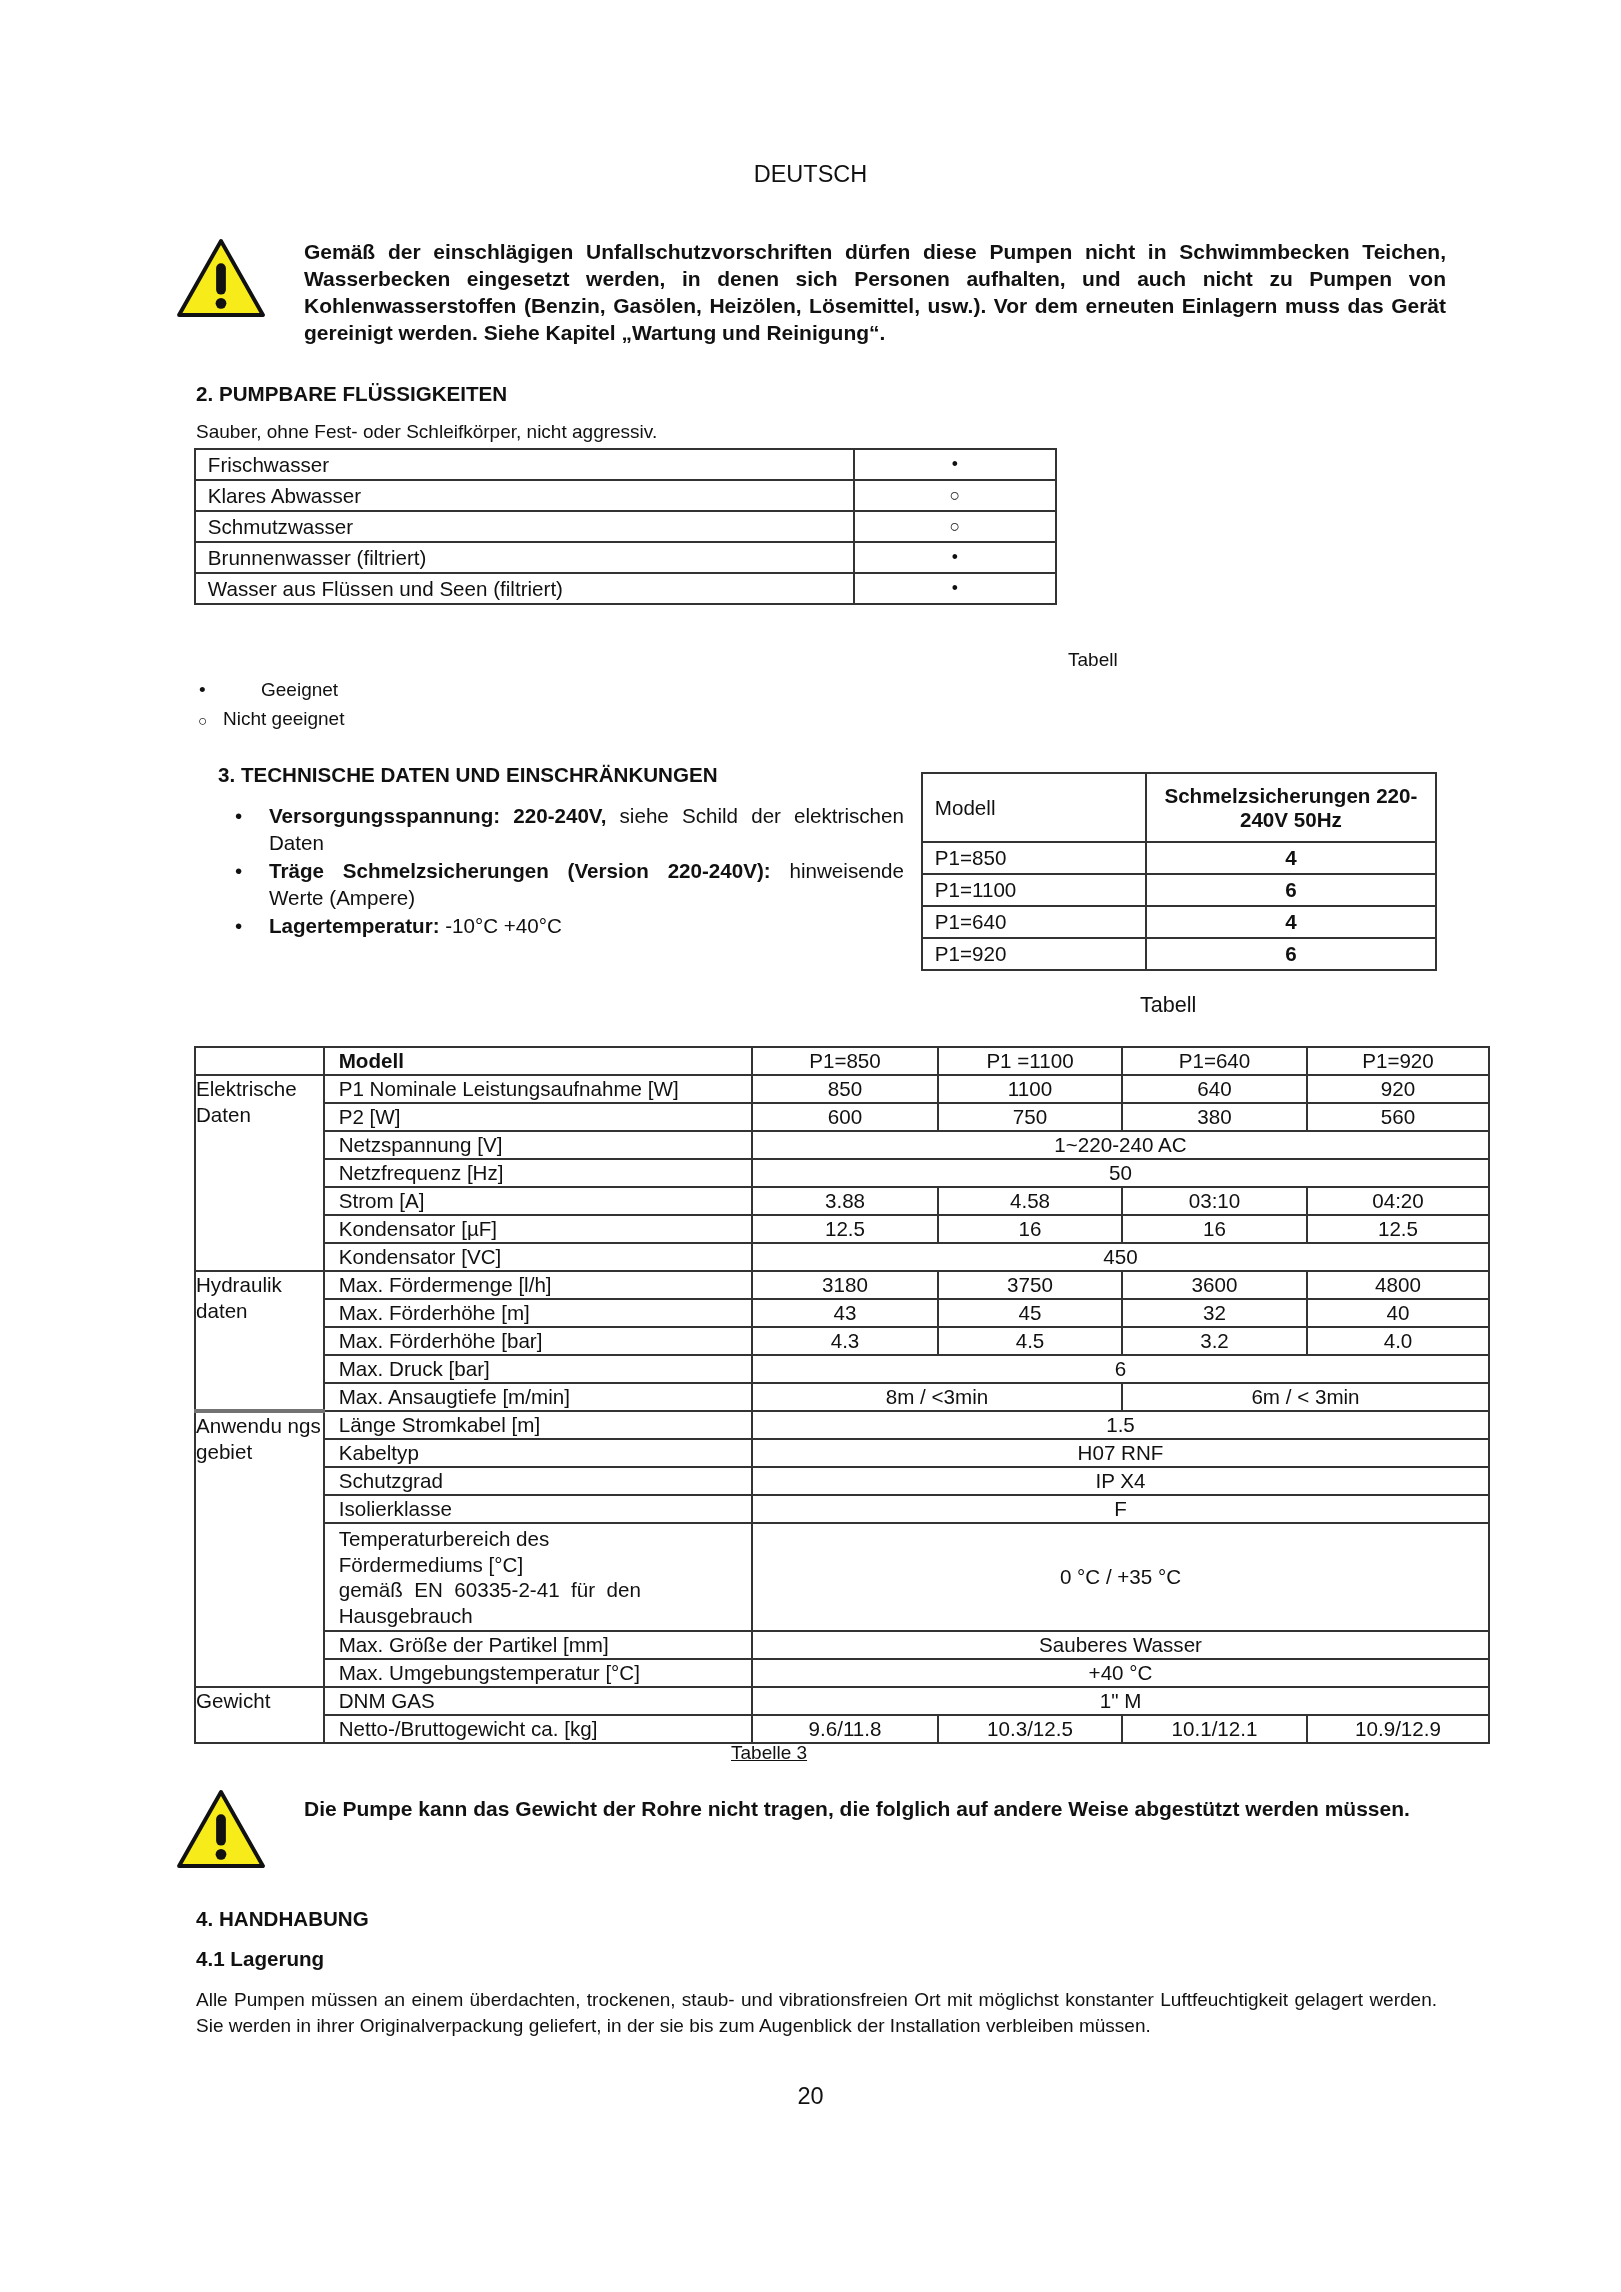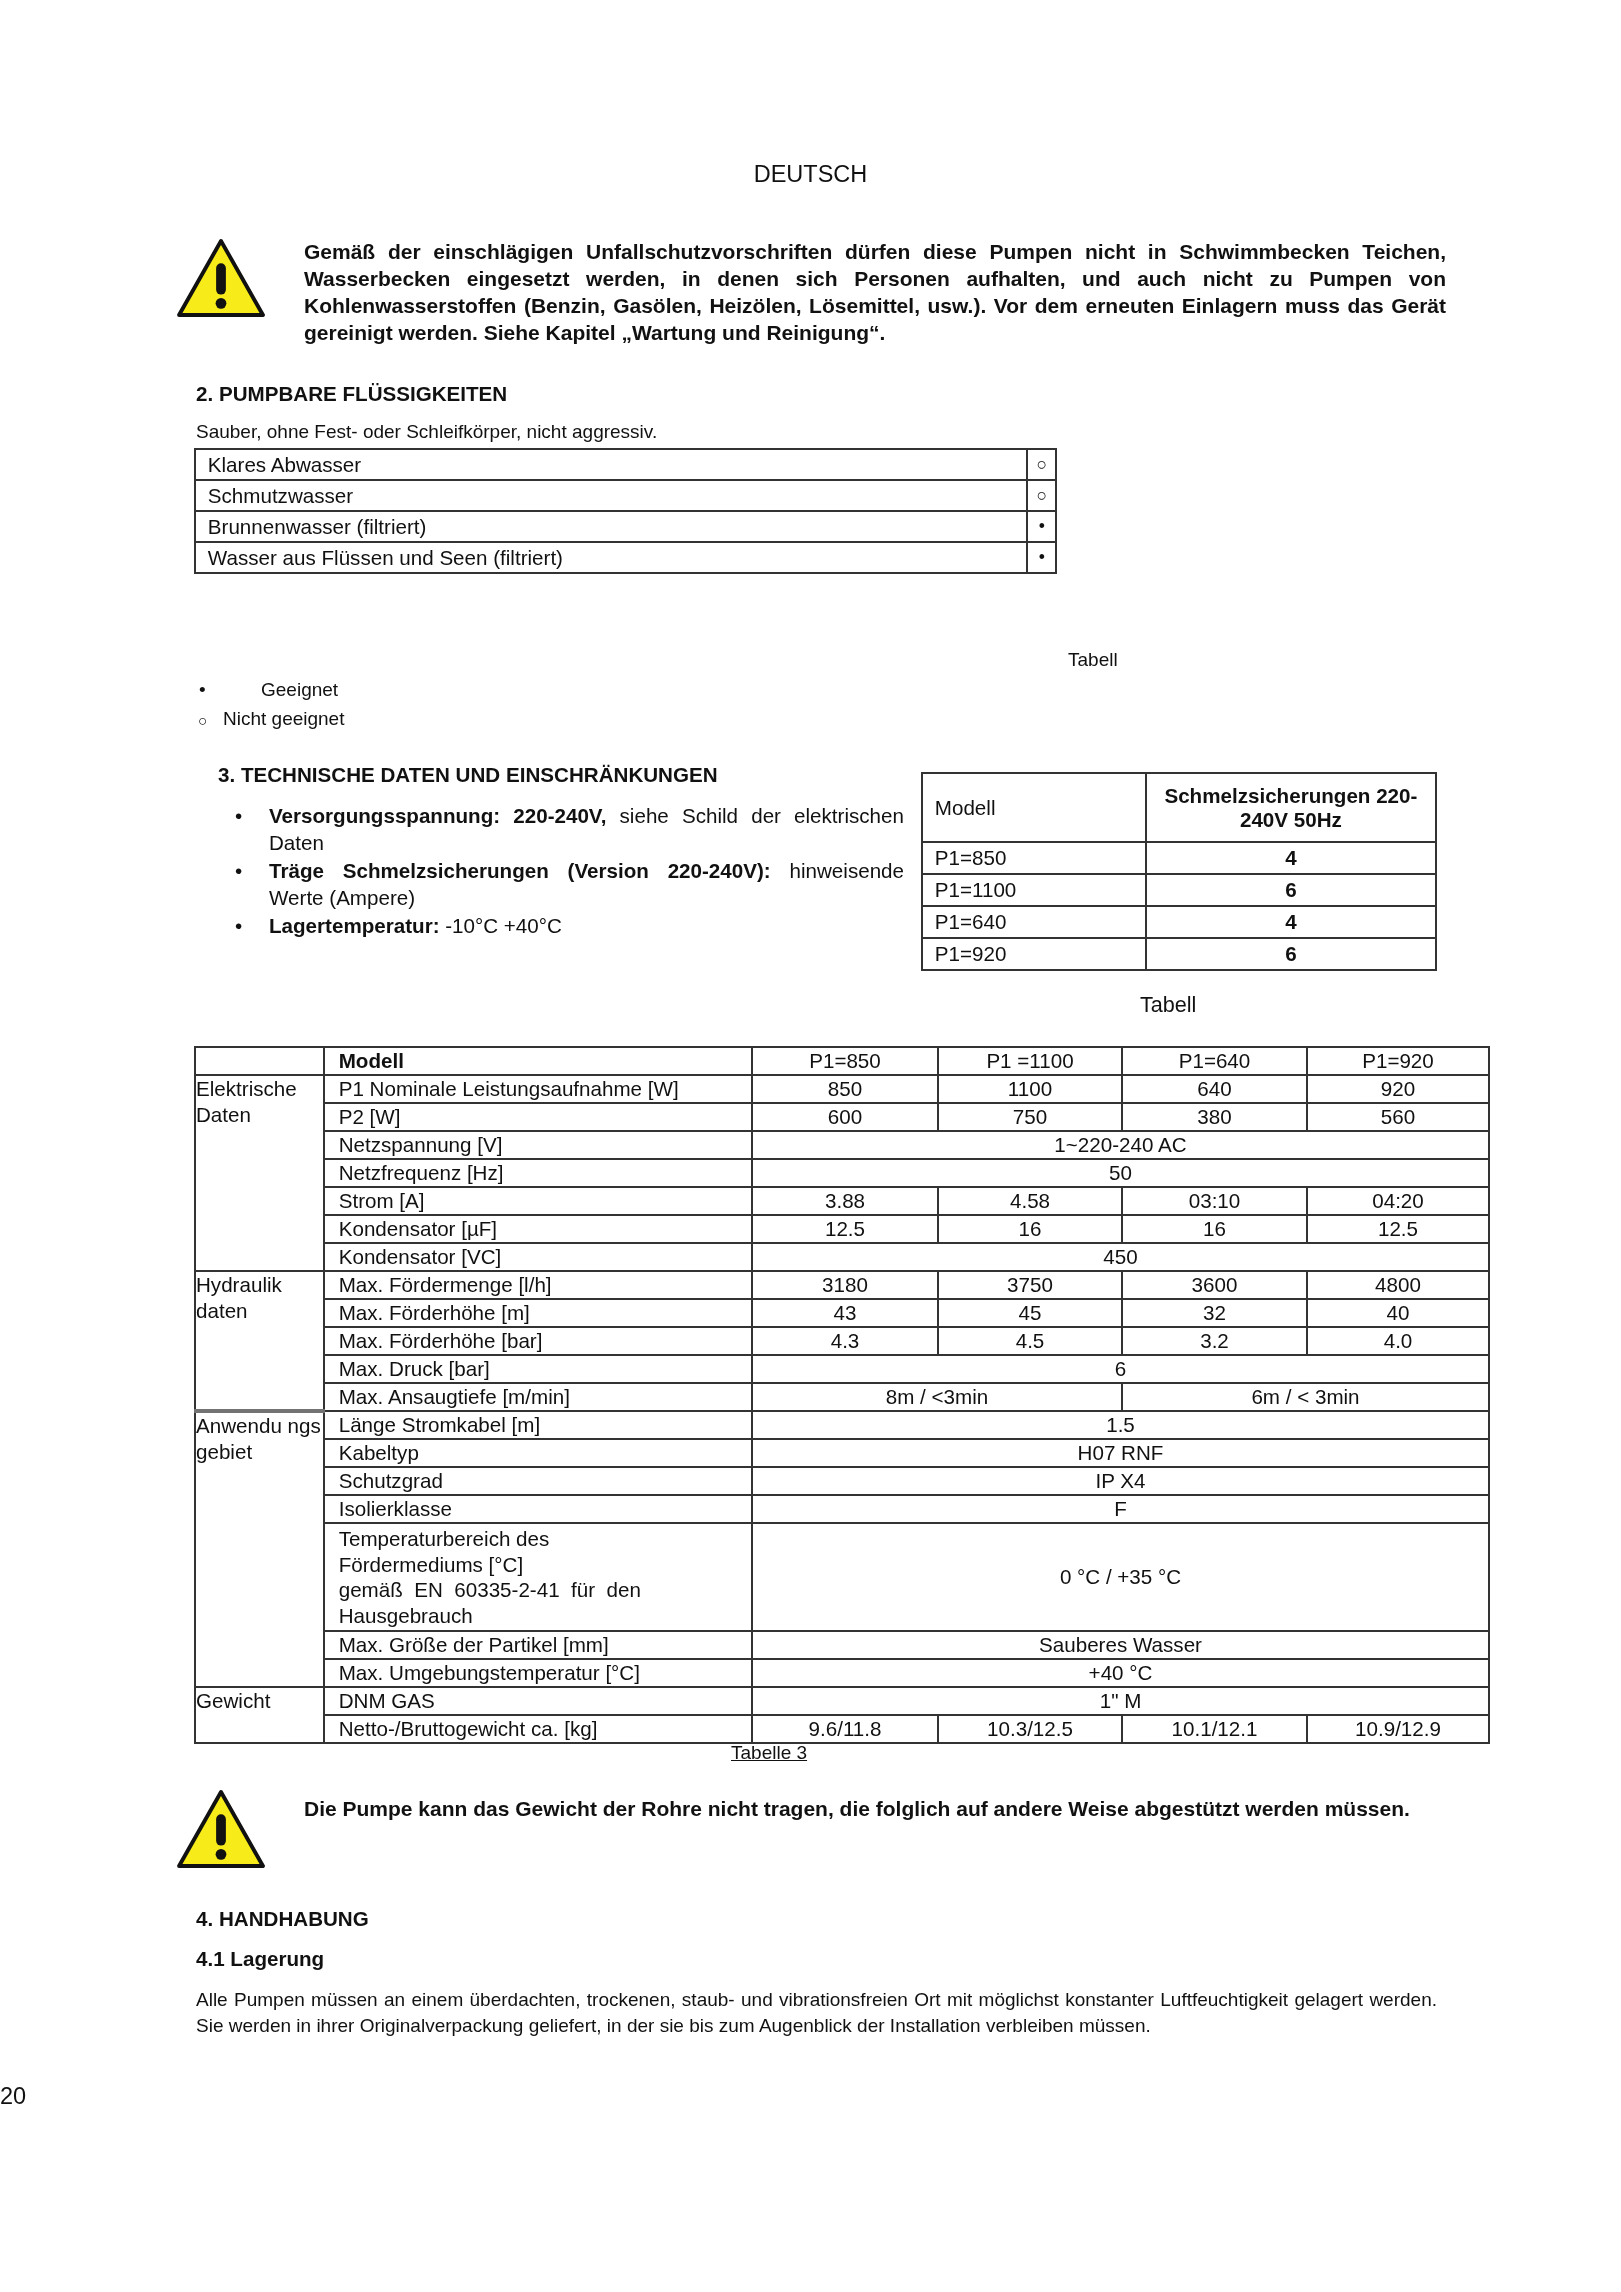--- a/index.html
+++ b/index.html
@@ -38,20 +38,24 @@
   <rect x="41" y="26" width="10" height="32" rx="5" fill="#111"></rect>
   <circle cx="46" cy="67" r="5.5" fill="#111"></circle>
 </svg>
 <div class="abs warn-text" style="left:304px; top:238px; width:1142px;">Gemäß der einschlägigen Unfallschutzvorschriften dürfen diese Pumpen nicht in Schwimmbecken Teichen, Wasserbecken eingesetzt werden, in denen sich Personen aufhalten, und auch nicht zu Pumpen von Kohlenwasserstoffen (Benzin, Gasölen, Heizölen, Lösemittel, usw.). Vor dem erneuten Einlagern muss das Gerät gereinigt werden. Siehe Kapitel „Wartung und Reinigung“.</div>
 
 <div class="abs h2" style="left:196px; top:382px;">2.  PUMPBARE FLÜSSIGKEITEN</div>
 <div class="abs body-txt" style="left:196px; top:421px;">Sauber, ohne Fest- oder Schleifkörper, nicht aggressiv.</div>
 
 <table class="abs liq" style="left:194px; top:448px; width:863px;">
   <tbody>
+      <tr>
+        <td style="width:645px">Frischwasser</td>
+        <td class="mark">•</td>
+      </tr>
   <tr>
         <td>Klares Abwasser</td>
         <td class="mark">○</td>
       </tr>
   <tr>
         <td>Schmutzwasser</td>
         <td class="mark">○</td>
       </tr>
   <tr>
         <td>Brunnenwasser (filtriert)</td>
@@ -251,14 +255,14 @@
   <polygon points="46,3 89,79 3,79" fill="#f7ec1a" stroke="#111" stroke-width="4" stroke-linejoin="round"></polygon>
   <rect x="41" y="26" width="10" height="32" rx="5" fill="#111"></rect>
   <circle cx="46" cy="67" r="5.5" fill="#111"></circle>
 </svg>
 <div class="abs warn-text" style="left:304px; top:1794px; width:1137px; text-align:left; line-height:29px;">Die Pumpe kann das Gewicht der Rohre nicht tragen, die folglich auf andere Weise abgestützt werden müssen.</div>
 
 <div class="abs h2" style="left:196px; top:1907px;">4.  HANDHABUNG</div>
 <div class="abs h2" style="left:196px; top:1947px;">4.1  Lagerung</div>
 <div class="abs body-txt" style="left:196px; top:1987px; width:1241px; text-align:justify; line-height:25.5px;">Alle Pumpen müssen an einem überdachten, trockenen, staub- und vibrationsfreien Ort mit möglichst konstanter Luftfeuchtigkeit gelagert werden. Sie werden in ihrer Originalverpackung geliefert, in der sie bis zum Augenblick der Installation verbleiben müssen.</div>
 
-<div class="abs" style="left:0; width:1621px; top:2083px; text-align:left; font-size:23.5px;">20</div>
+<div class="abs" style="left:0; width:1621px; top:2083px; text-align:center; font-size:23.5px;">20</div>
 
 
 </body></html>

